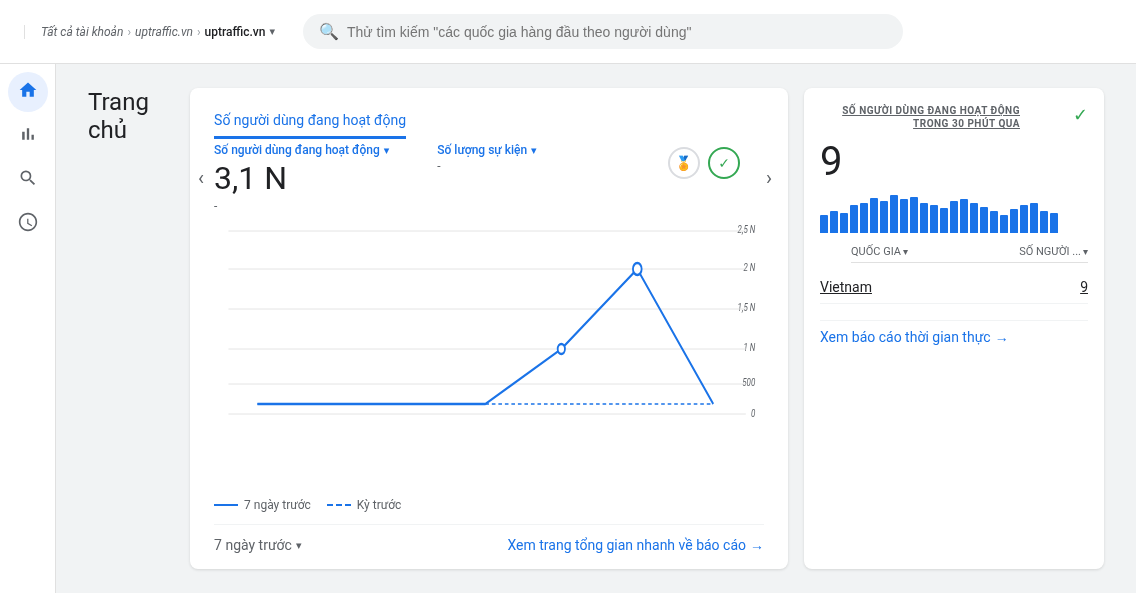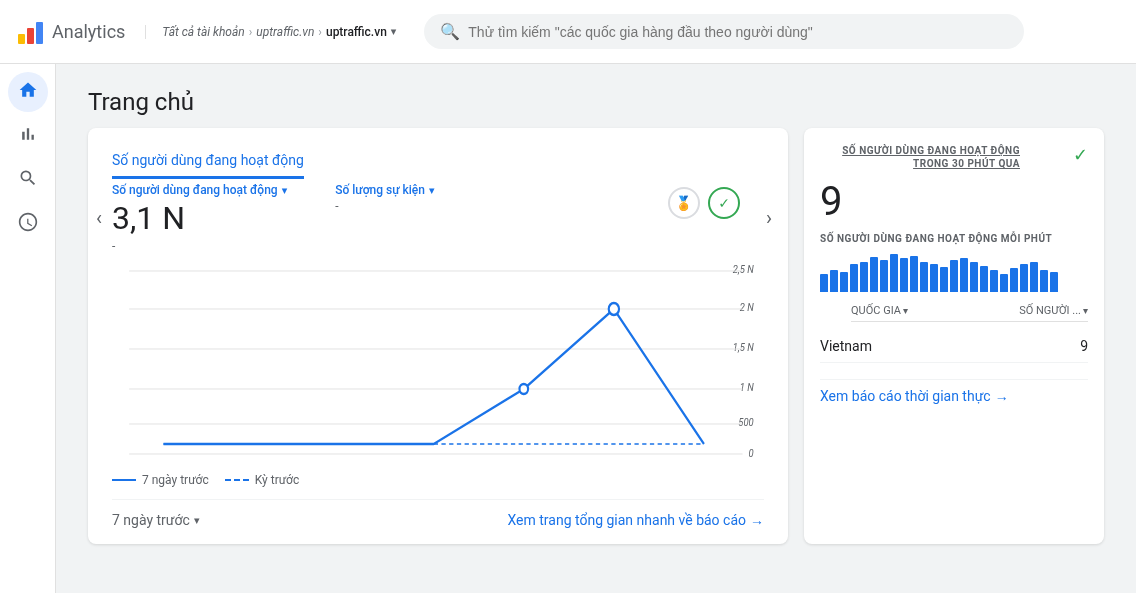--- a/index.html
+++ b/index.html
@@ -106,22 +106,22 @@
       background: #e8f0fe;
       color: #1a73e8;
     }
 
     
     .main {
       flex: 1;
       padding: 24px 32px;
       overflow-y: auto;
       display: flex;
-      flex-direction: column;
-      gap: 4px;
+      flex-direction: row;
+      gap: 16px;
     }
 
     .page-title {
       font-size: 24px;
       font-weight: 400;
       color: #202124;
       margin-bottom: 8px;
     }
 
     .content-row {
@@ -354,20 +354,21 @@
       cursor: pointer;
     }
 
     .table-row {
       display: flex;
       justify-content: space-between;
       font-size: 14px;
       color: #202124;
       padding: 8px 0;
       border-bottom: 1px solid #f1f3f4;
+      text-decoration: underline;
     }
     .table-row-value {
       color: #202124;
       font-size: 14px;
     }
 
     .realtime-link {
       display: flex;
       align-items: flex-end;
       gap: 4px;
@@ -382,29 +383,20 @@
 
     svg.chart-svg {
       width: 100%;
       height: 200px;
     }
   </style>
 </head>
 <body>
 
 <div class="header">
-  <div class="logo">
-
-    <svg width="28" height="28" viewBox="0 0 28 28">
-      <rect x="2" y="16" width="7" height="10" rx="1" fill="#fbbc04"></rect>
-      <rect x="11" y="10" width="7" height="16" rx="1" fill="#ea4335"></rect>
-      <rect x="20" y="4" width="7" height="22" rx="1" fill="#4285f4"></rect>
-    </svg>
-    <span class="logo-title">Analytics</span>
-  </div>
 
   <div class="breadcrumb">
     <span class="breadcrumb-link">Tất cả tài khoản</span>
     <span class="breadcrumb-arrow">›</span>
     <span class="breadcrumb-link">uptraffic.vn</span>
     <span class="breadcrumb-arrow">›</span>
     <span class="breadcrumb-current">
       <span>uptraffic.vn</span>
       <span style="color:#5f6368;font-size:11px;">▾</span>
     </span>
@@ -547,21 +539,20 @@
       </div>
 
       <div class="right-panel">
         <div class="realtime-header">
           <div class="realtime-title">SỐ NGƯỜI DÙNG ĐANG HOẠT ĐỘNG TRONG 30 PHÚT QUA</div>
           <span class="realtime-check">✓</span>
         </div>
 
         <div class="realtime-count">9</div>
 
-        <div class="mini-bar-label">SỐ NGƯỜI DÙNG ĐANG HOẠT ĐỘNG MỖI PHÚT</div>
 
         <div class="mini-bars" id="mini-bars-container">
             <div class="mini-bar" style="height: 18px;"></div>
             <div class="mini-bar" style="height: 22px;"></div>
             <div class="mini-bar" style="height: 20px;"></div>
             <div class="mini-bar" style="height: 28px;"></div>
             <div class="mini-bar" style="height: 30px;"></div>
             <div class="mini-bar" style="height: 35px;"></div>
             <div class="mini-bar" style="height: 32px;"></div>
             <div class="mini-bar" style="height: 38px;"></div>

